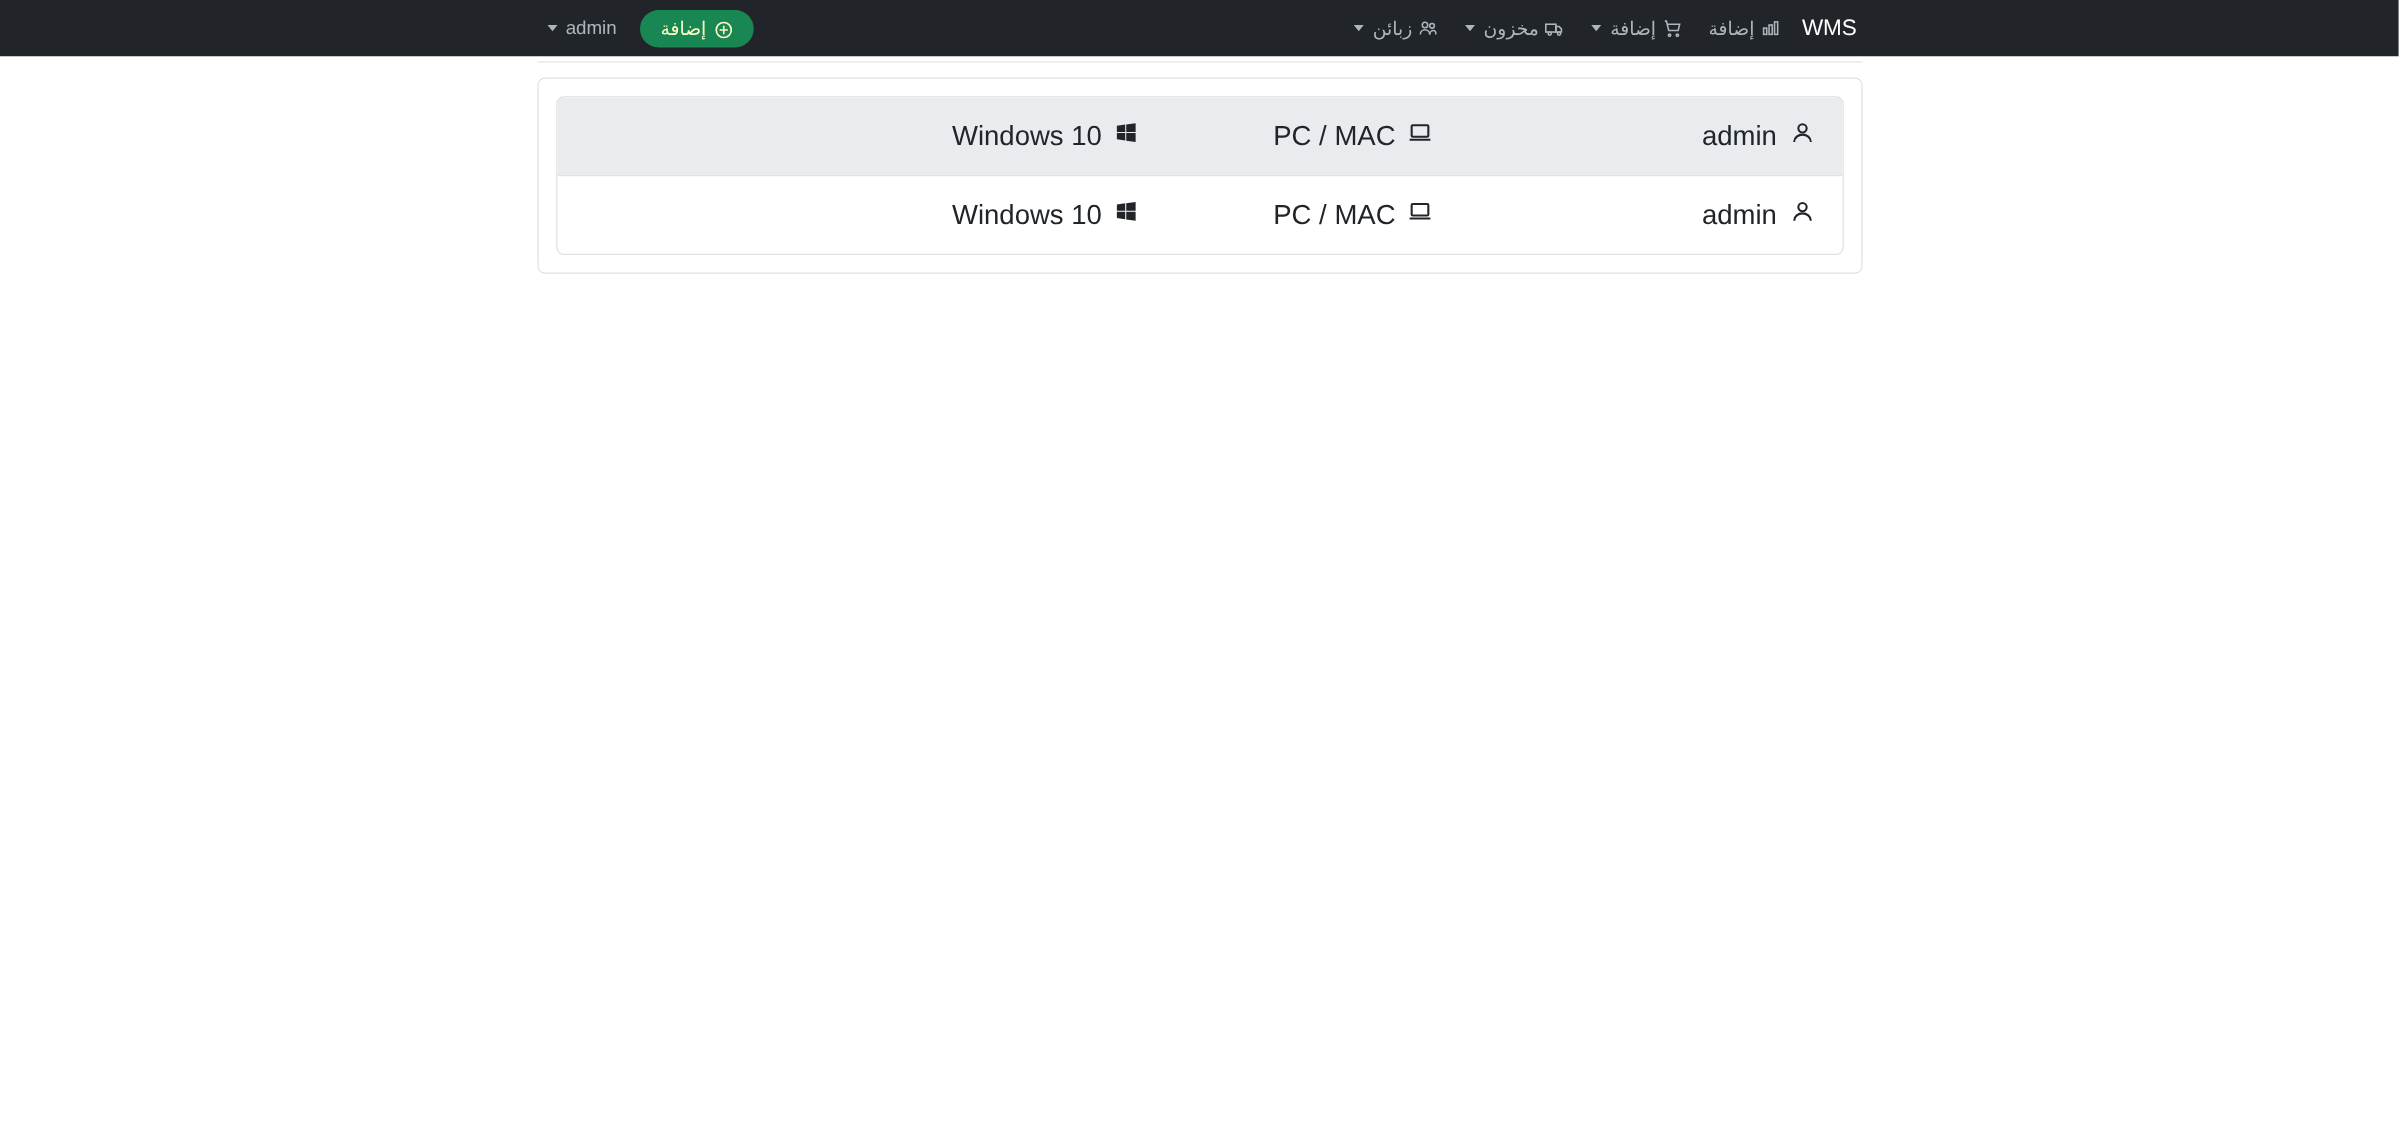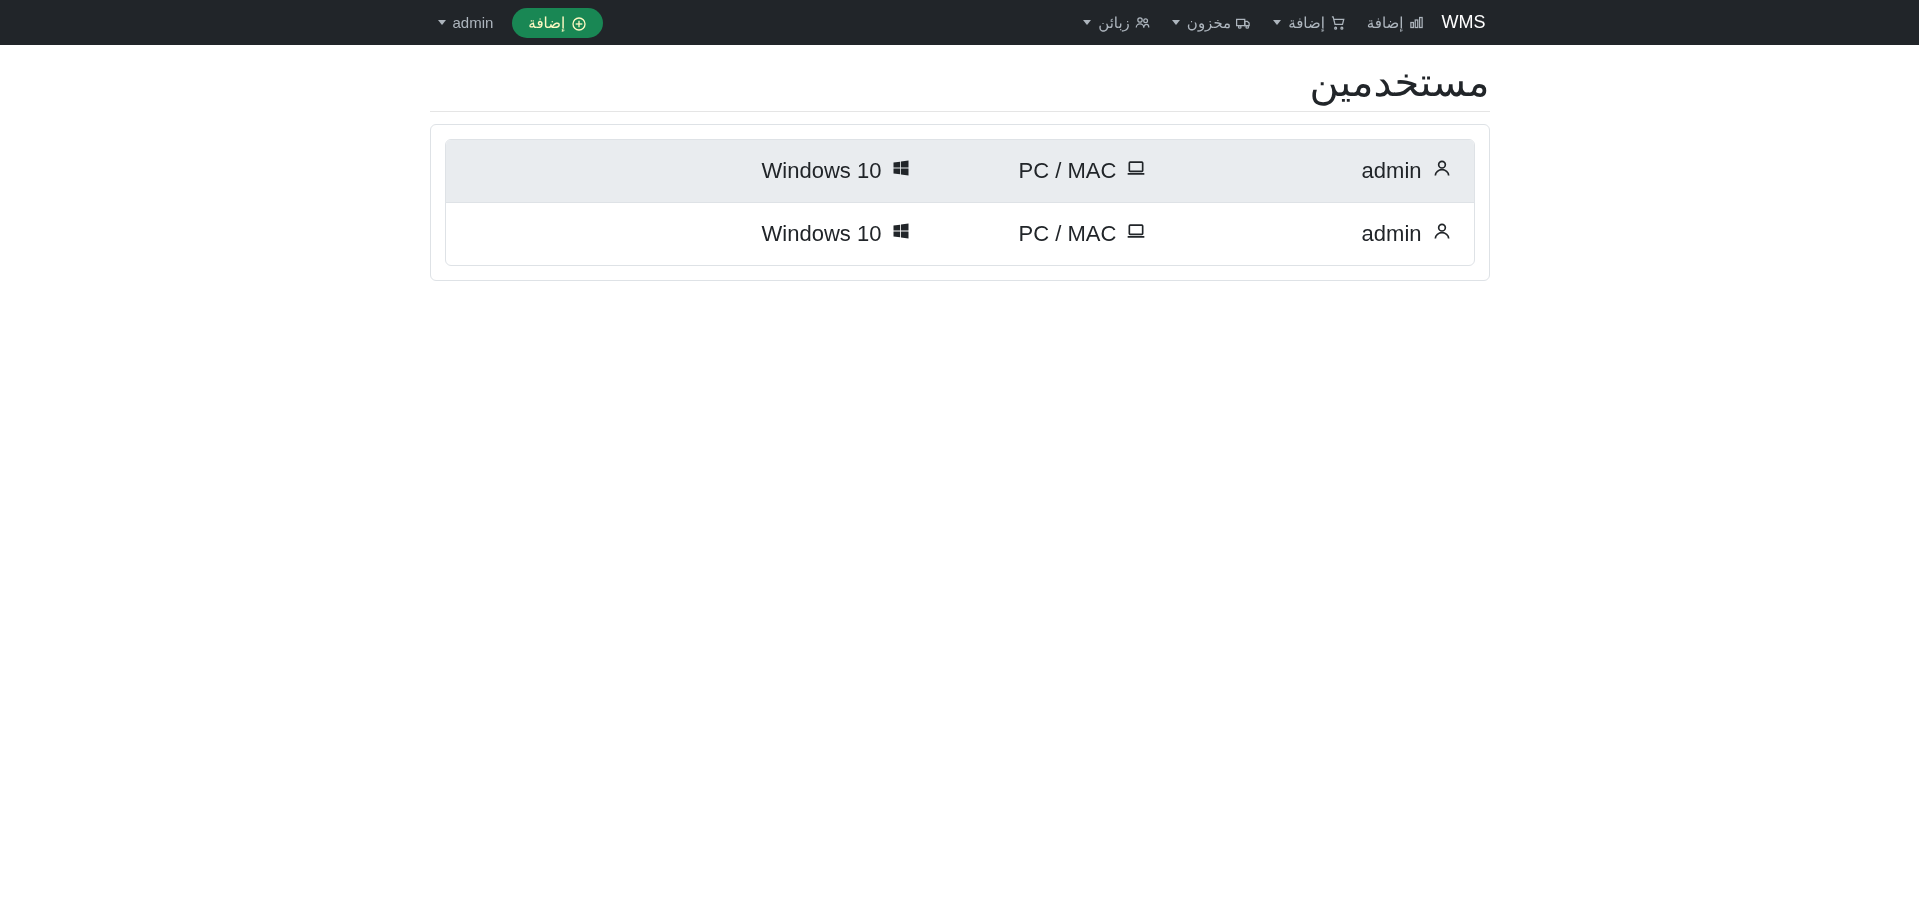--- a/index.html
+++ b/index.html
@@ -261,21 +261,20 @@
             </svg>
         </span>
         <span>admin</span>
         <span class="caret"></span>
       </span>
     </div>
   </div>
 </nav>
 
 <div class="container">
-  <h1 class="page-title">مستخدمين</h1>
   <hr class="sep">
 
   <div class="card">
     <div class="card-body">
       <div class="session-list">
 
         <div class="session-row current">
           <div class="cell">
             <span class="ico">
               <svg viewBox="0 0 24 24" fill="none" stroke="currentColor" stroke-width="2">

